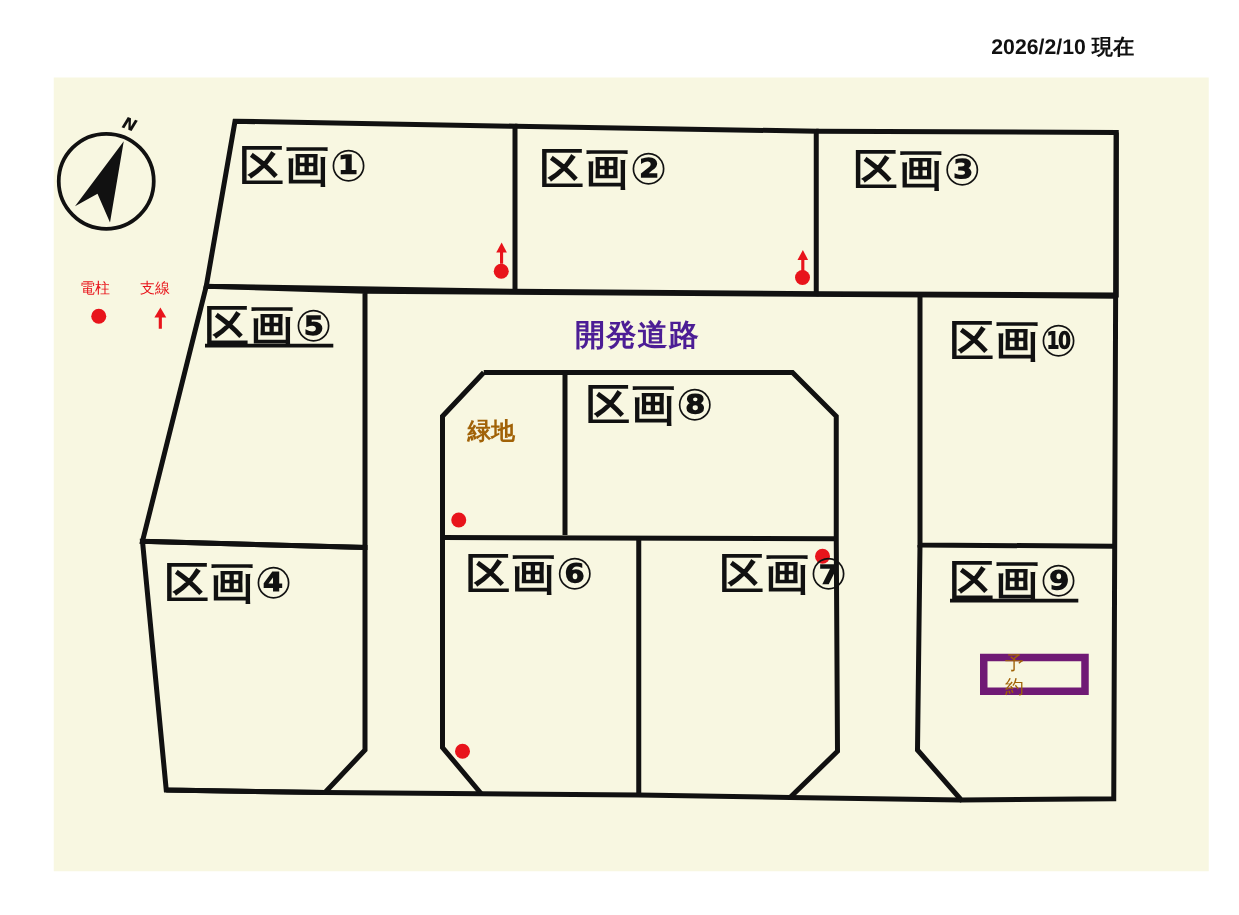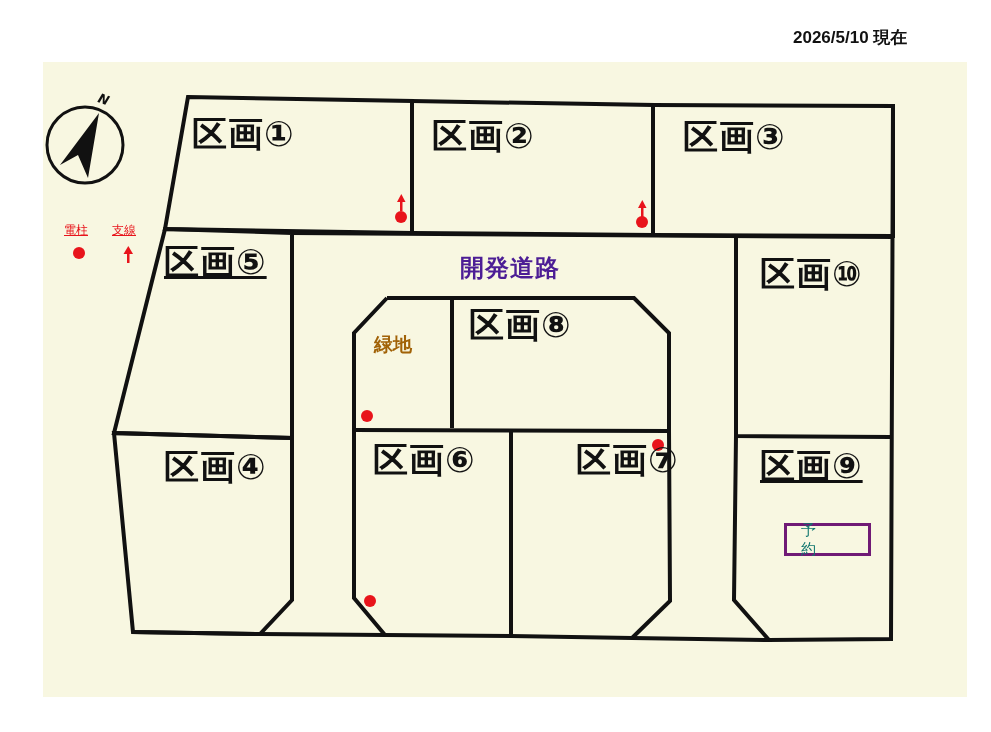--- a/index.html
+++ b/index.html
@@ -8,30 +8,30 @@
   .date { position: absolute; left: 793px; top: 26px; font-size: 17px; font-weight: bold;
           color: #111; font-family: "Liberation Sans", "DejaVu Sans", sans-serif; letter-spacing: 0; }
   .panel { position: absolute; left: 43px; top: 62px; width: 924px; height: 635px; background: #f8f7e1; }
   svg.map { position: absolute; left: 0; top: 0; width: 991px; height: 732px; }
   .lot { position: absolute; font-size: 35px; font-weight: bold; color: #111; white-space: nowrap;
          font-family: "DejaVu Sans", sans-serif; line-height: 1; letter-spacing: 1px; }
   .road { position: absolute; left: 460px; top: 252px; font-size: 24px; font-weight: bold; color: #4c1d95;
           font-family: "DejaVu Sans", sans-serif; letter-spacing: 1px; }
   .green { position: absolute; left: 374px; top: 332px; font-size: 19px; font-weight: bold; color: #a16207;
            font-family: "DejaVu Sans", sans-serif; }
-  .legend-label { position: absolute; font-size: 12px; color: #e8141b; font-family: "DejaVu Sans", sans-serif; text-decoration: underline; }
-  .reserve { position: absolute; left: 784px; top: 523px; width: 87px; height: 33px; border: 3px solid #701a75;
-             box-sizing: border-box; color: #0f766e; font-size: 15px; display: flex; align-items: center;
+  .legend-label { position: absolute; font-size: 12px; color: #e8141b; font-family: "DejaVu Sans", sans-serif; }
+  .reserve { position: absolute; left: 784px; top: 523px; width: 87px; height: 33px; border: 6px solid #701a75;
+             box-sizing: border-box; color: #a16207; font-size: 15px; display: flex; align-items: center;
              justify-content: center; letter-spacing: 14px; padding-left: 14px; background: #f8f7e1;
              font-family: "DejaVu Sans", sans-serif; }
 </style>
 </head>
 <body>
 
-<div class="date">2026/5/10 現在</div>
+<div class="date">2026/2/10 現在</div>
 
 <div class="panel"></div>
 
 <svg class="map" viewBox="0 0 991 732">
   <g fill="none" stroke="#111" stroke-width="4" stroke-linejoin="miter">
 
     <path d="M188 97 L412 101 L412 233 L165 229 Z"></path>
     <path d="M412 101 L653 105 L653 235 L412 233"></path>
     <path d="M653 105 L893 106 L893 236 L653 235"></path>
 
@@ -82,21 +82,21 @@
 
 <div class="legend-label" style="left:64px; top:222px;">電柱</div>
 <div class="legend-label" style="left:112px; top:222px;">支線</div>
 
 <div class="road">開発道路</div>
 <div class="green">緑地</div>
 
 <div class="lot" style="left:192px; top:117px;">区画①</div>
 <div class="lot" style="left:432px; top:119px;">区画②</div>
 <div class="lot" style="left:683px; top:120px;">区画③</div>
-<div class="lot" style="left:132px; top:450px;margin-left:32px;">区画④</div>
+<div class="lot" style="left:132px; top:450px;">区画④</div>
 <div class="lot" style="left:164px; top:245px;text-decoration:underline;">区画⑤</div>
 <div class="lot" style="left:373px; top:443px;text-align:center;">区画⑥</div>
 <div class="lot" style="left:556px; top:443px;margin-left:20px;">区画⑦</div>
 <div class="lot" style="left:469px; top:308px;">区画⑧</div>
 <div class="lot" style="left:760px; top:449px;text-decoration:underline;">区画⑨</div>
 <div class="lot" style="left:760px; top:257px;">区画⑩</div>
 
 <div class="reserve">予 約</div>
 
 </body></html>

